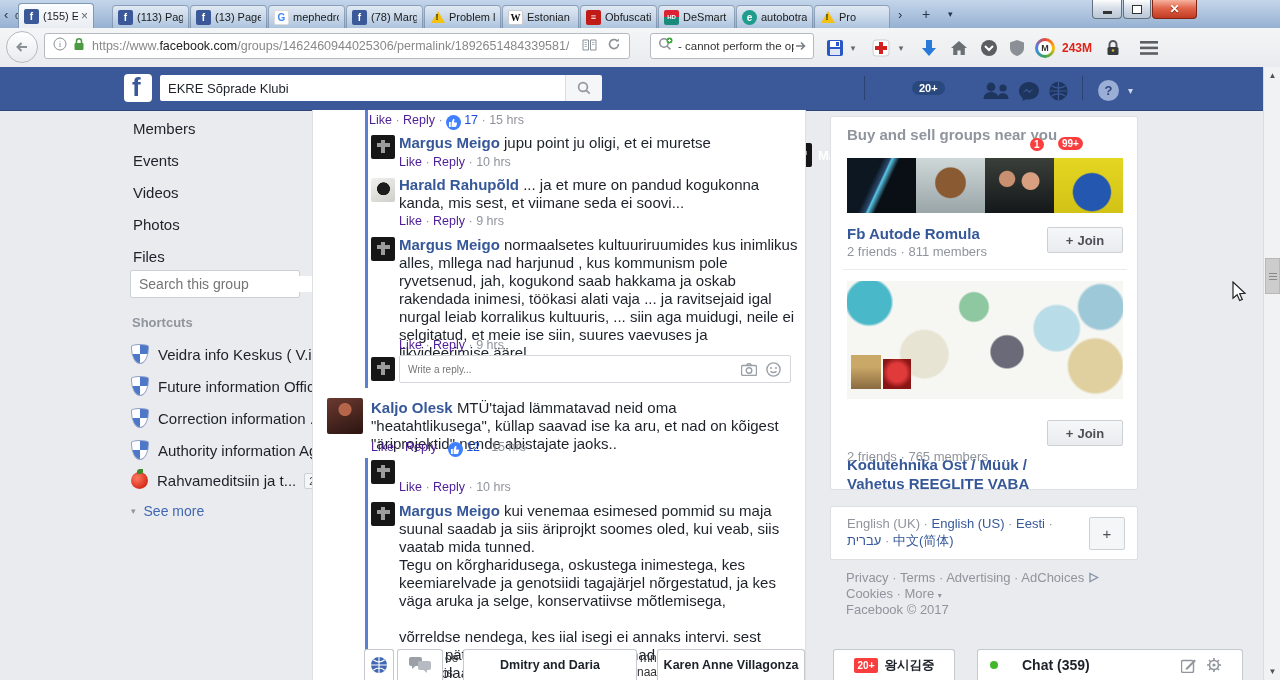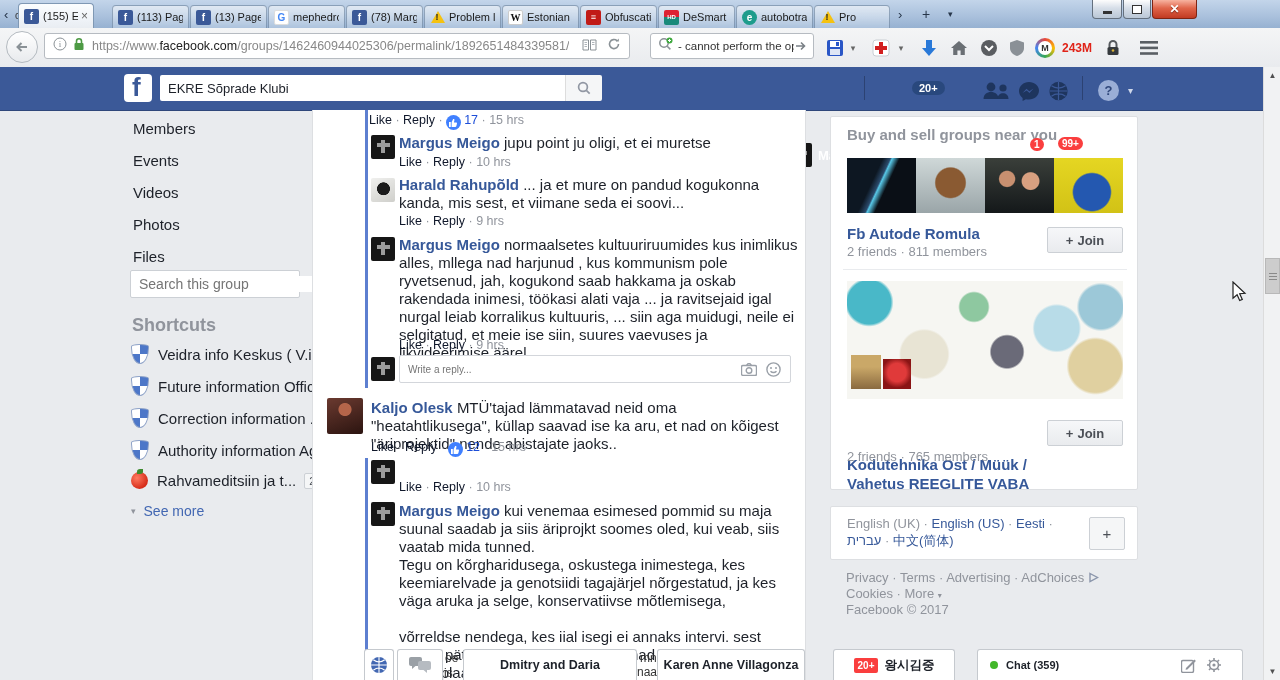--- a/index.html
+++ b/index.html
@@ -83,21 +83,21 @@
   .jewel{position:absolute;top:14px;cursor:pointer;}
   #helpcircle{position:absolute;left:1098px;top:13px;width:21px;height:21px;border-radius:50%;
     background:#9aaed6;color:#2f477a;font-weight:bold;font-size:13px;display:flex;align-items:center;justify-content:center;cursor:pointer;}
   #hdrcaret{position:absolute;left:1128px;top:18px;color:#cfd8ea;font-size:10px;cursor:pointer;}
   
   .lnav{position:absolute;left:133px;font-size:15px;color:#1d2129;cursor:pointer;}
   #groupsearch{position:absolute;left:130px;top:270px;width:170px;height:28px;background:#fff;
     border:1px solid #ccd0d5;border-radius:2px;box-sizing:border-box;display:flex;align-items:center;}
   #groupsearch input{border:none;outline:none;flex:1;font-size:14px;color:#1d2129;padding:0 8px;
     font-family:"Liberation Sans",sans-serif;}
-  #shortcutshead{position:absolute;left:132px;top:315px;font-size:18px;font-weight:bold;color:#90949c;}
+  #shortcutshead{position:absolute;left:132px;top:315px;font-size:13px;font-weight:bold;color:#90949c;}
   .shortcut{position:absolute;left:131px;display:flex;align-items:center;cursor:pointer;}
   .shortcut .lbl{font-size:15px;color:#1d2129;margin-left:9px;white-space:nowrap;}
   .shield20{width:18px;height:20px;flex:0 0 18px;
     background:conic-gradient(#4d77c8 0 25%,#fff 0 50%,#4d77c8 0 75%,#fff 0);
     border:1px solid #8fa3c8;border-radius:45% 45% 50% 50%/12% 12% 80% 80%;box-sizing:border-box;}
   .tomato{width:17px;height:17px;flex:0 0 17px;border-radius:50%;
     background:radial-gradient(circle at 35% 35%,#ff7a60,#d62d1a 70%);position:relative;}
   .tomato::after{content:"";position:absolute;left:6px;top:-3px;width:6px;height:5px;background:#3d8a2d;
     border-radius:50% 0 50% 0;}
   .cbadge{font-size:11px;color:#4b4f56;background:#f5f6f7;border:1px solid #ccd0d5;border-radius:2px;
@@ -118,21 +118,21 @@
   .av-harald{background:radial-gradient(circle at 52% 45%,#1c1c1c 0 34%,transparent 37%),
       linear-gradient(150deg,#f0f0ee,#cfcfcb);}
   .av-kaljo{background:radial-gradient(circle at 50% 32%,#b5654a 0 20%,transparent 23%),
       linear-gradient(160deg,#6b3a30,#2b1410);}
   .ctext{position:absolute;font-size:15px;line-height:18px;color:#1d2129;}
   .cname{font-weight:bold;color:#365899;cursor:pointer;}
   .cname::after{content:" ";}
   .prelines{white-space:pre-line;}
   .meta{position:absolute;font-size:12.5px;color:#90949c;white-space:nowrap;}
   .meta > *:not(:first-child)::before{content:" · ";color:#90949c;font-weight:normal;}
-  .meta a{color:#0f172a;text-decoration:none;cursor:pointer;}
+  .meta a{color:#4c1d95;text-decoration:none;cursor:pointer;}
   .likecount{color:#1d4ed8;cursor:pointer;}
   .likebub{display:inline-block;width:15px;height:15px;border-radius:50%;background:#4080ff;
     vertical-align:-3px;margin-right:3px;text-align:center;}
   #replybox{position:absolute;left:86px;top:245px;width:392px;height:28px;background:#fff;
     border:1px solid #d3d6db;border-radius:2px;box-sizing:border-box;display:flex;align-items:center;}
   #replybox input{border:none;outline:none;flex:1;font-size:10px;color:#1d2129;padding:0 8px;
     font-family:"Liberation Sans",sans-serif;}
   .boxicon{margin-right:9px;cursor:pointer;display:flex;}
   
   .card{position:absolute;background:#fff;border:1px solid #dddfe2;border-radius:2px;box-sizing:border-box;}
@@ -603,21 +603,21 @@
   </div>
   <div class="chatel" style="left:657px;width:148px;">
     <span class="chattab-lbl">Karen Anne Villagonza</span>
   </div>
   <div class="chatel" style="left:833px;width:122px;">
     <span class="redbadge">20+</span>
     <span class="chattab-lbl">왕시김중</span>
   </div>
   <div class="chatel" style="left:977px;width:266px;justify-content:flex-start;padding:0 12px;">
     <span class="greendot"></span>
-    <span class="chattab-lbl" style="margin-left:8px;font-size:11px;text-align:center;">Chat (359)</span>
+    <span class="chattab-lbl" style="margin-left:24px;font-size:14px;text-align:center;">Chat (359)</span>
     <span style="position:absolute;right:46px;display:flex;">
       <svg width="15" height="15">
           <rect x="0.5" y="2.5" width="12" height="12" rx="1.5" fill="none" stroke="#90949c" stroke-width="1.4"></rect>
           <path d="m5 10 8.5-8.5 1.4 1.4L6.4 11.4 4.6 11.8z" fill="#90949c"></path>
         </svg>
     </span>
     <span style="position:absolute;right:20px;display:flex;">
       <svg width="16" height="16">
           <circle cx="8" cy="8" r="4.5" fill="none" stroke="#90949c" stroke-width="1.6"></circle>
           <circle cx="8" cy="8" r="1.6" fill="#90949c"></circle>

